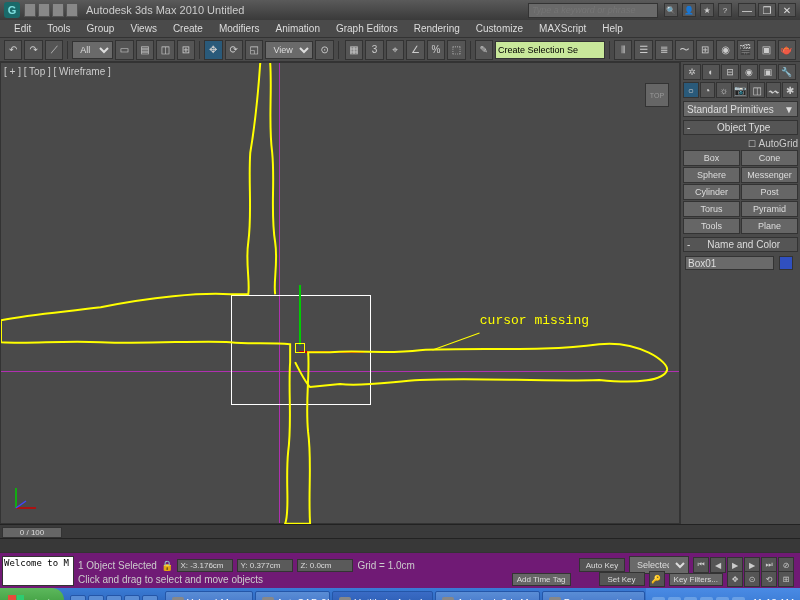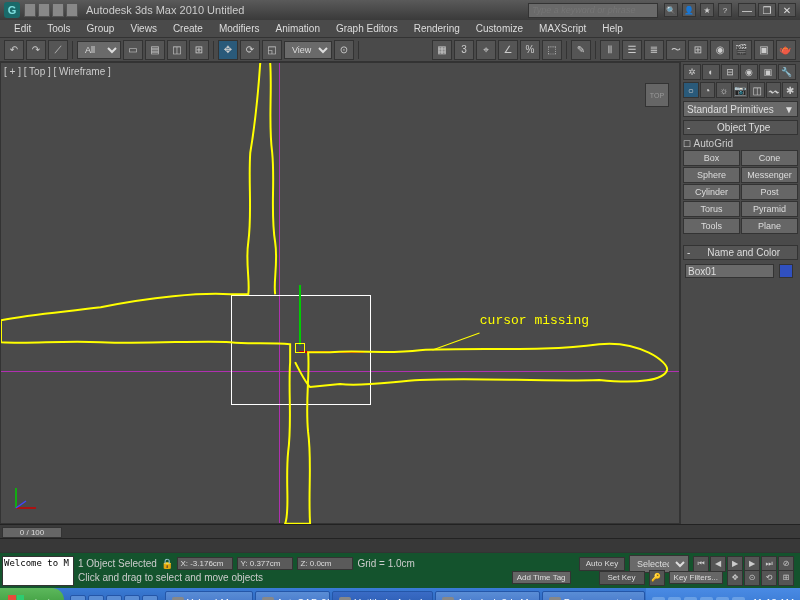--- a/index.html
+++ b/index.html
@@ -37,29 +37,29 @@
 .ann-line{position:absolute;left:430px;top:278px;width:50px;height:1px;background:#ff0;transform:rotate(-20deg)}
 .axis-indicator{position:absolute;left:10px;bottom:10px;width:30px;height:30px}
 .cmdpanel{width:120px;background:#4a4a4a;border-left:1px solid #333;padding:2px}
 .cp-tabs{display:flex;gap:1px;margin-bottom:2px}
 .cp-tab{width:18px;height:16px;background:#555;border:1px solid #333;color:#ccc;display:flex;align-items:center;justify-content:center;font-size:9px}
 .cp-tabs2{display:flex;gap:1px;margin-bottom:3px}
 .cp-tab2{width:18px;height:16px;background:#555;border:1px solid #333;color:#ccc;display:flex;align-items:center;justify-content:center;font-size:10px}
 .cp-tab2.active{background:#2a5a7a}
 .cp-drop{width:100%;height:16px;background:#6a6a6a;border:1px solid #333;color:#ddd;font-size:9px;padding:0 3px;margin-bottom:3px;display:flex;align-items:center;justify-content:space-between}
 .rollout-hdr{background:#555;color:#ddd;text-align:center;padding:1px 0;font-size:9px;border:1px solid #333;margin-bottom:2px}
-.autogrid{text-align:left;color:#ccc;font-size:9px;padding:1px 0}
-.obj-grid{display:grid;grid-template-columns:1fr 1fr;gap:1px;margin-bottom:11px}
+.autogrid{text-align:right;color:#ccc;font-size:9px;padding:1px 0}
+.obj-grid{display:grid;grid-template-columns:1fr 1fr;gap:1px;margin-bottom:3px}
 .obj-btn{height:16px;background:#666;border:1px solid #333;color:#ddd;font-size:9px;display:flex;align-items:center;justify-content:center}
 .name-input{width:80%;height:14px;background:#6a6a6a;border:1px solid #333;color:#ddd;font-size:10px;padding:0 2px}
 .color-sw{width:14px;height:14px;background:#3050c0;border:1px solid #333;display:inline-block;vertical-align:top;margin-left:2px}
 .timeslider{height:14px;background:#3a3a3a;border-top:1px solid #222;display:flex;align-items:flex-end}
 .ts-handle{width:60px;height:11px;background:#666;border:1px solid #333;color:#ddd;font-size:8px;display:flex;align-items:center;justify-content:center;margin-left:2px}
 .trackbar{height:14px;background:#383838;border-top:1px solid #222;position:relative}
-.statusbar{height:36px;background:#14532d;border-top:1px solid #333;display:flex;align-items:center;padding:2px}
+.statusbar{height:36px;background:#701a75;border-top:1px solid #333;display:flex;align-items:flex-end;padding:2px}
 .status-left{width:72px;background:#fff;color:#000;height:30px;font-size:9px;padding:1px;border:1px solid #333;font-family:monospace}
 .status-mid{flex:1;padding:0 4px}
 .status-line{color:#ccc;font-size:9px;height:14px;display:flex;align-items:center;gap:4px}
 .coord-fld{width:56px;height:13px;background:#5a5a5a;border:1px solid #333;color:#ddd;font-size:8px;padding:0 2px}
 .sb-btn{height:13px;padding:0 4px;background:#666;border:1px solid #333;color:#ddd;font-size:8px;display:flex;align-items:center}
 .autokey{width:46px;height:14px;background:#555;border:1px solid #333;color:#ddd;font-size:8px;display:flex;align-items:center;justify-content:center}
 .play-ctrl{display:flex;gap:1px}
 .pbtn{width:16px;height:16px;background:#555;border:1px solid #333;color:#ccc;display:flex;align-items:center;justify-content:center;font-size:8px}
 .taskbar{height:30px;background:linear-gradient(#3a7bd5,#2456a8);display:flex;align-items:center;padding:0;color:#fff}
 .startbtn{height:30px;padding:0 14px 0 8px;background:linear-gradient(#5cb85c,#2e8b2e);border-radius:0 12px 12px 0;display:flex;align-items:center;font-weight:bold;font-style:italic;font-size:12px;gap:4px}
@@ -134,20 +134,21 @@
   <div class="tsep"></div>
   <div style="flex:1"></div>
   <div class="tbtn">▦</div>
   <div class="tbtn">3</div>
   <div class="tbtn">⌖</div>
   <div class="tbtn">∠</div>
   <div class="tbtn">%</div>
   <div class="tbtn">⬚</div>
   <div class="tsep"></div>
   <div class="tbtn">✎</div>
+  <input class="selset" value="Create Selection Se" style="">
   <div class="tsep"></div>
   <div class="tbtn">⦀</div>
   <div class="tbtn">☰</div>
   <div class="tbtn">≣</div>
   <div class="tbtn">〜</div>
   <div class="tbtn">⊞</div>
   <div class="tbtn">◉</div>
   <div class="tbtn">🎬</div>
   <div class="tbtn">▣</div>
   <div class="tbtn">🫖</div>

